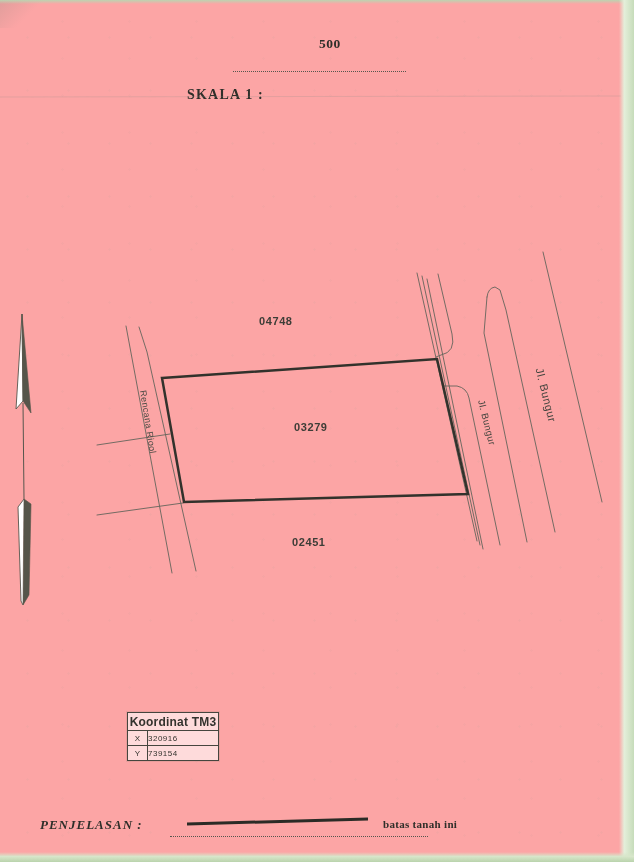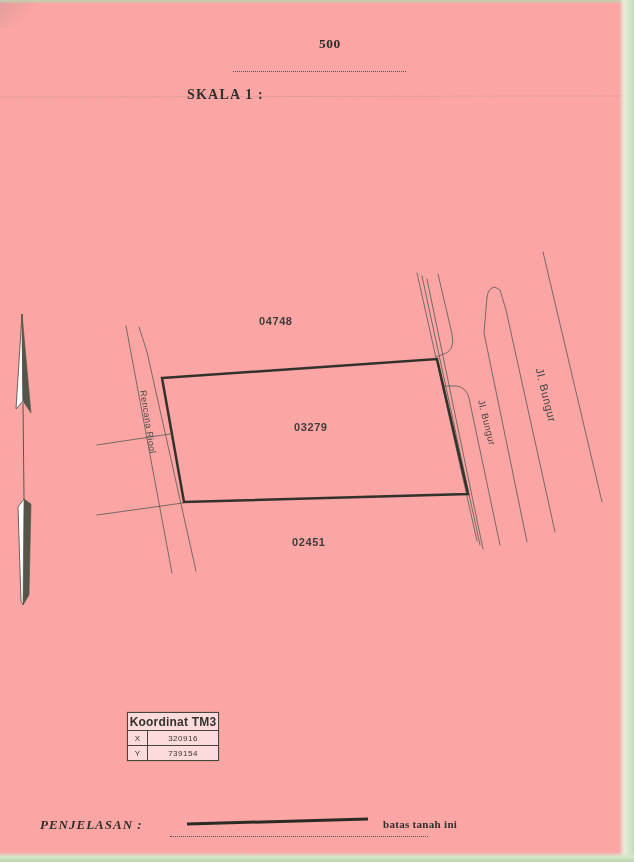--- a/index.html
+++ b/index.html
@@ -52,21 +52,21 @@
     font-family:"Liberation Sans", sans-serif;color:#33332e;
     border:1.2px solid #45453e;background:rgba(255,255,255,.6);
     box-shadow:0 0 0 1px rgba(120,120,110,.15);
   }
   .ct-title{font-size:12px;font-weight:bold;text-align:center;padding:2px 0 1px;
     border-bottom:1px solid #45453e;letter-spacing:.2px;}
   .ct-row{display:flex;border-bottom:1px solid #45453e;}
   .ct-row:last-child{border-bottom:none;}
   .ct-k{width:19px;border-right:1px solid #45453e;text-align:center;font-size:8px;
     padding:2.5px 0;}
-  .ct-v{flex:1;text-align:center;font-size:8px;font-weight:500;padding:2.5px 0;letter-spacing:.5px;}
+  .ct-v{flex:1;text-align:left;font-size:8px;font-weight:500;padding:2.5px 0;letter-spacing:.5px;}
 
   .ftr{font-weight:bold;font-size:13px;letter-spacing:1px;font-style:italic;}
   .legend-caption{font-weight:bold;font-size:11px;letter-spacing:.3px;}
 </style>
 </head>
 <body>
 
 <div class="page">
 
   <div class="noise"></div>

